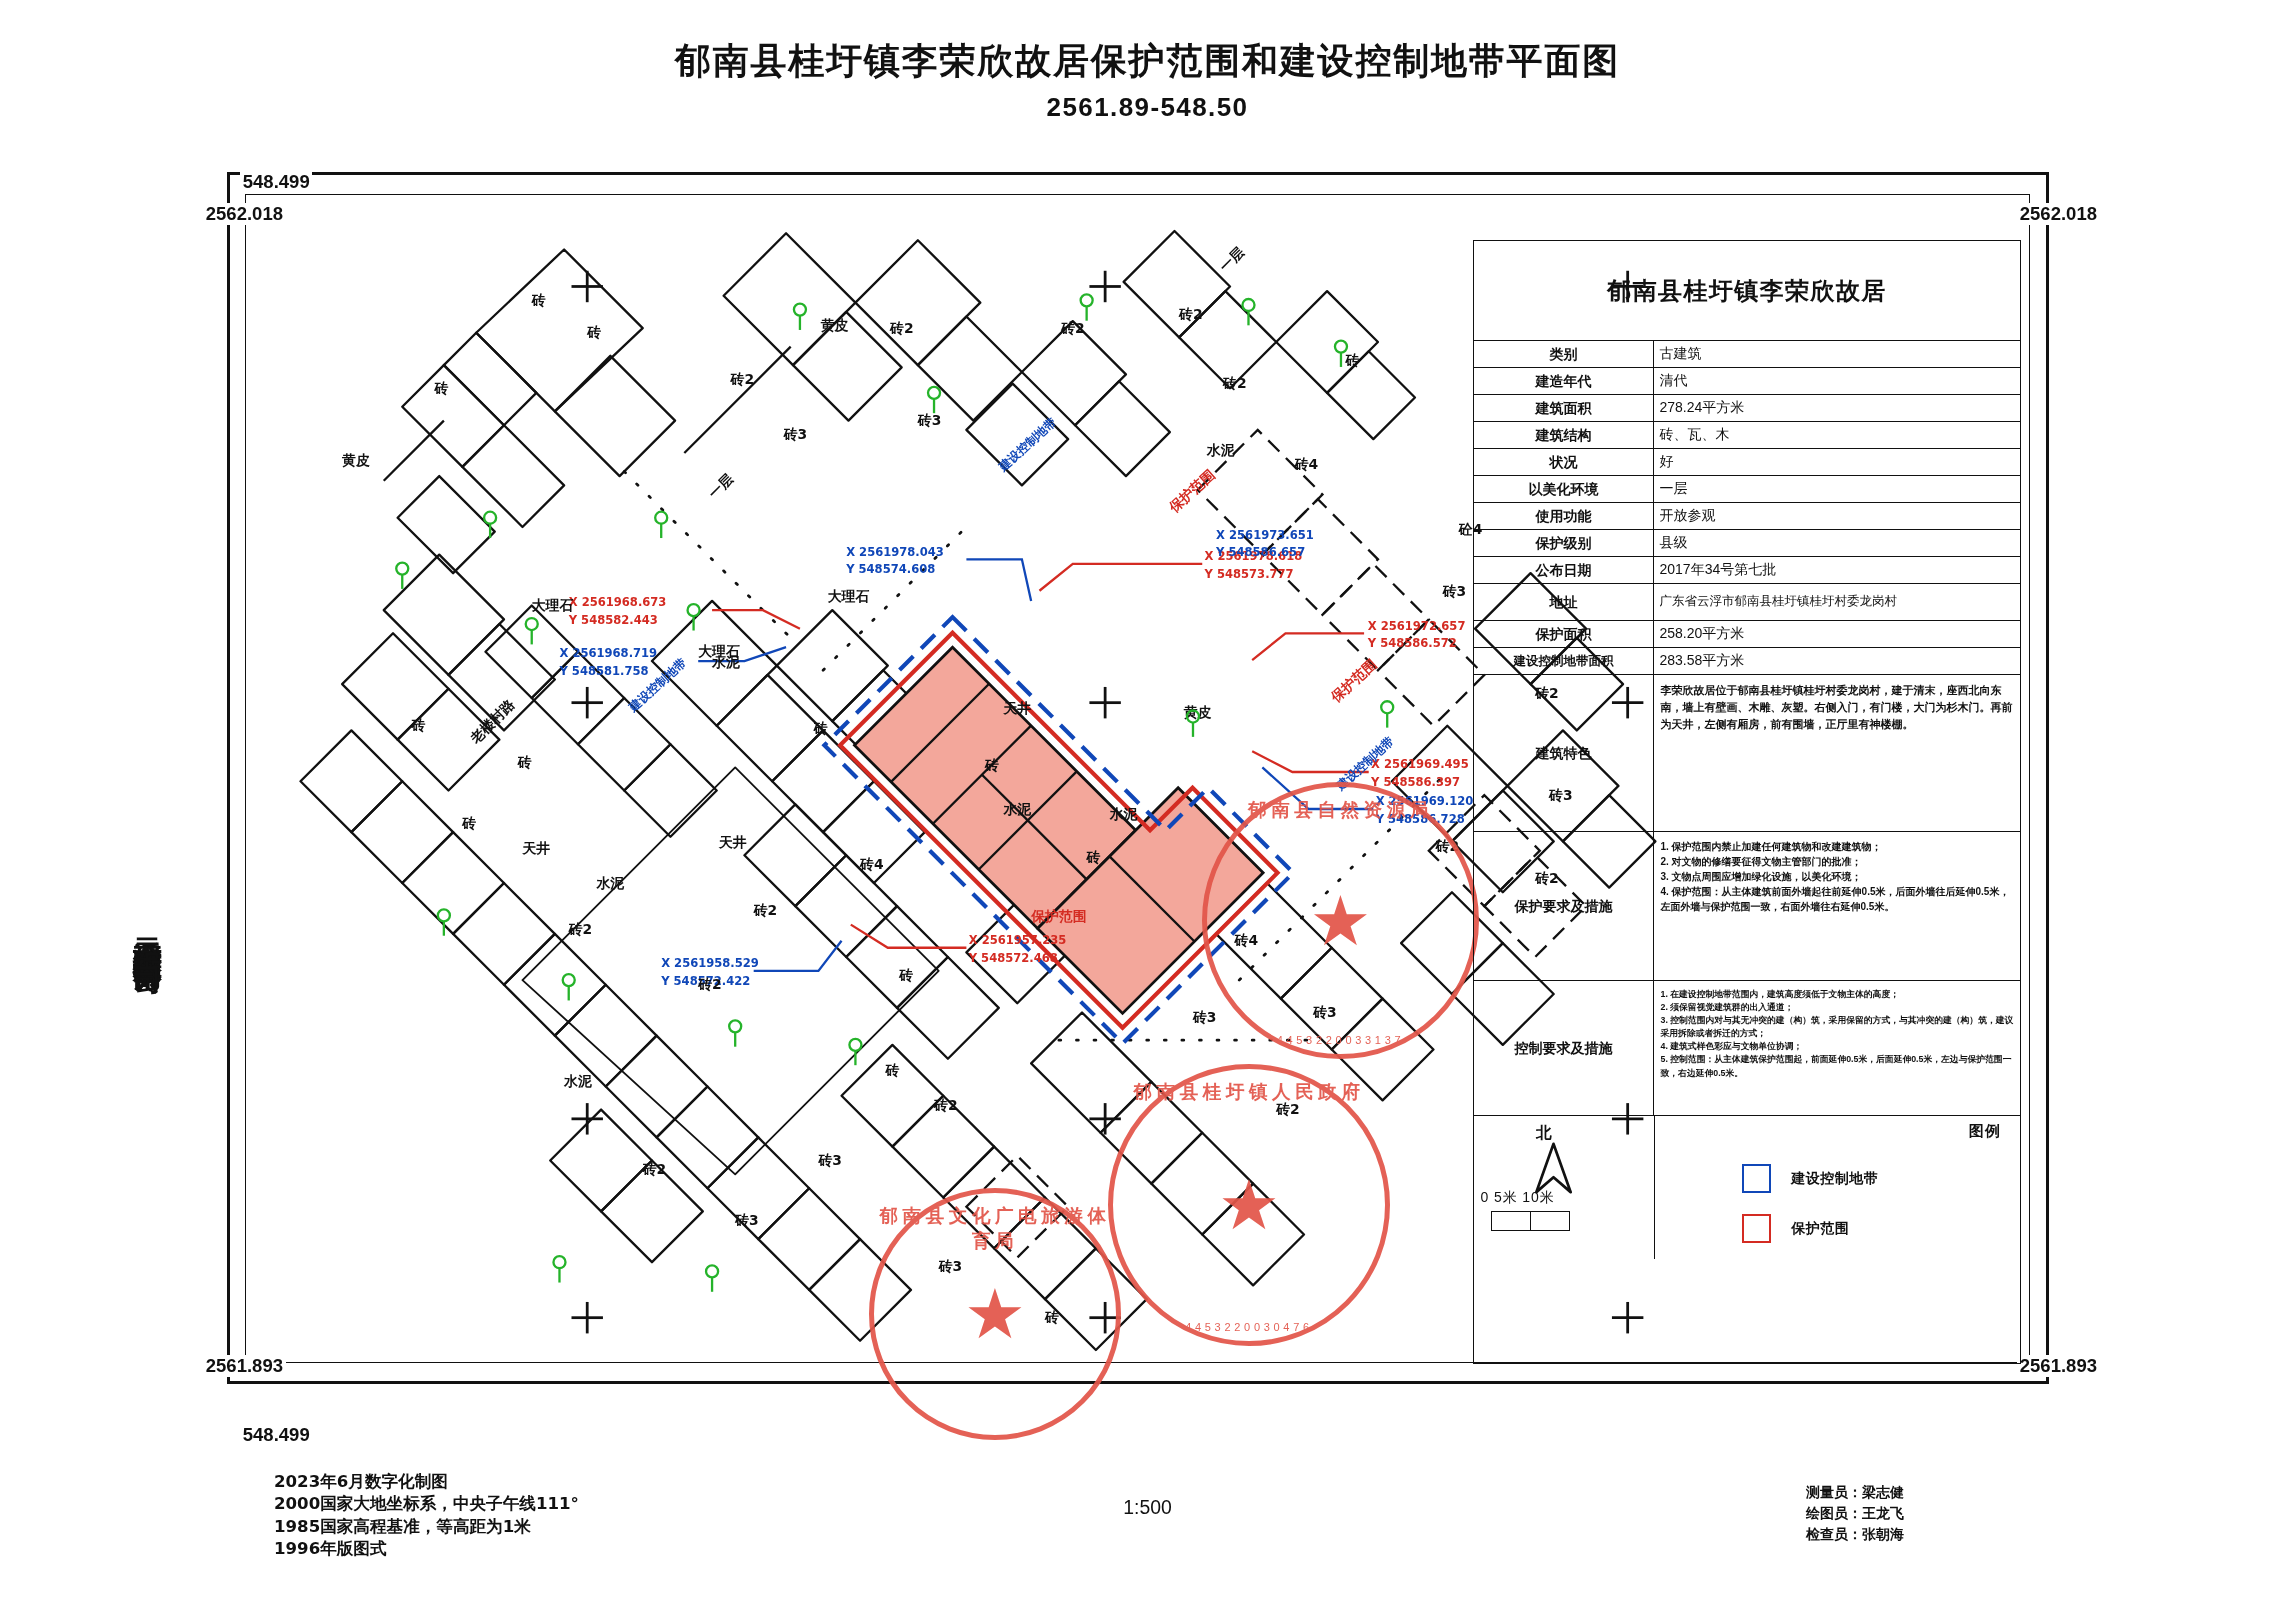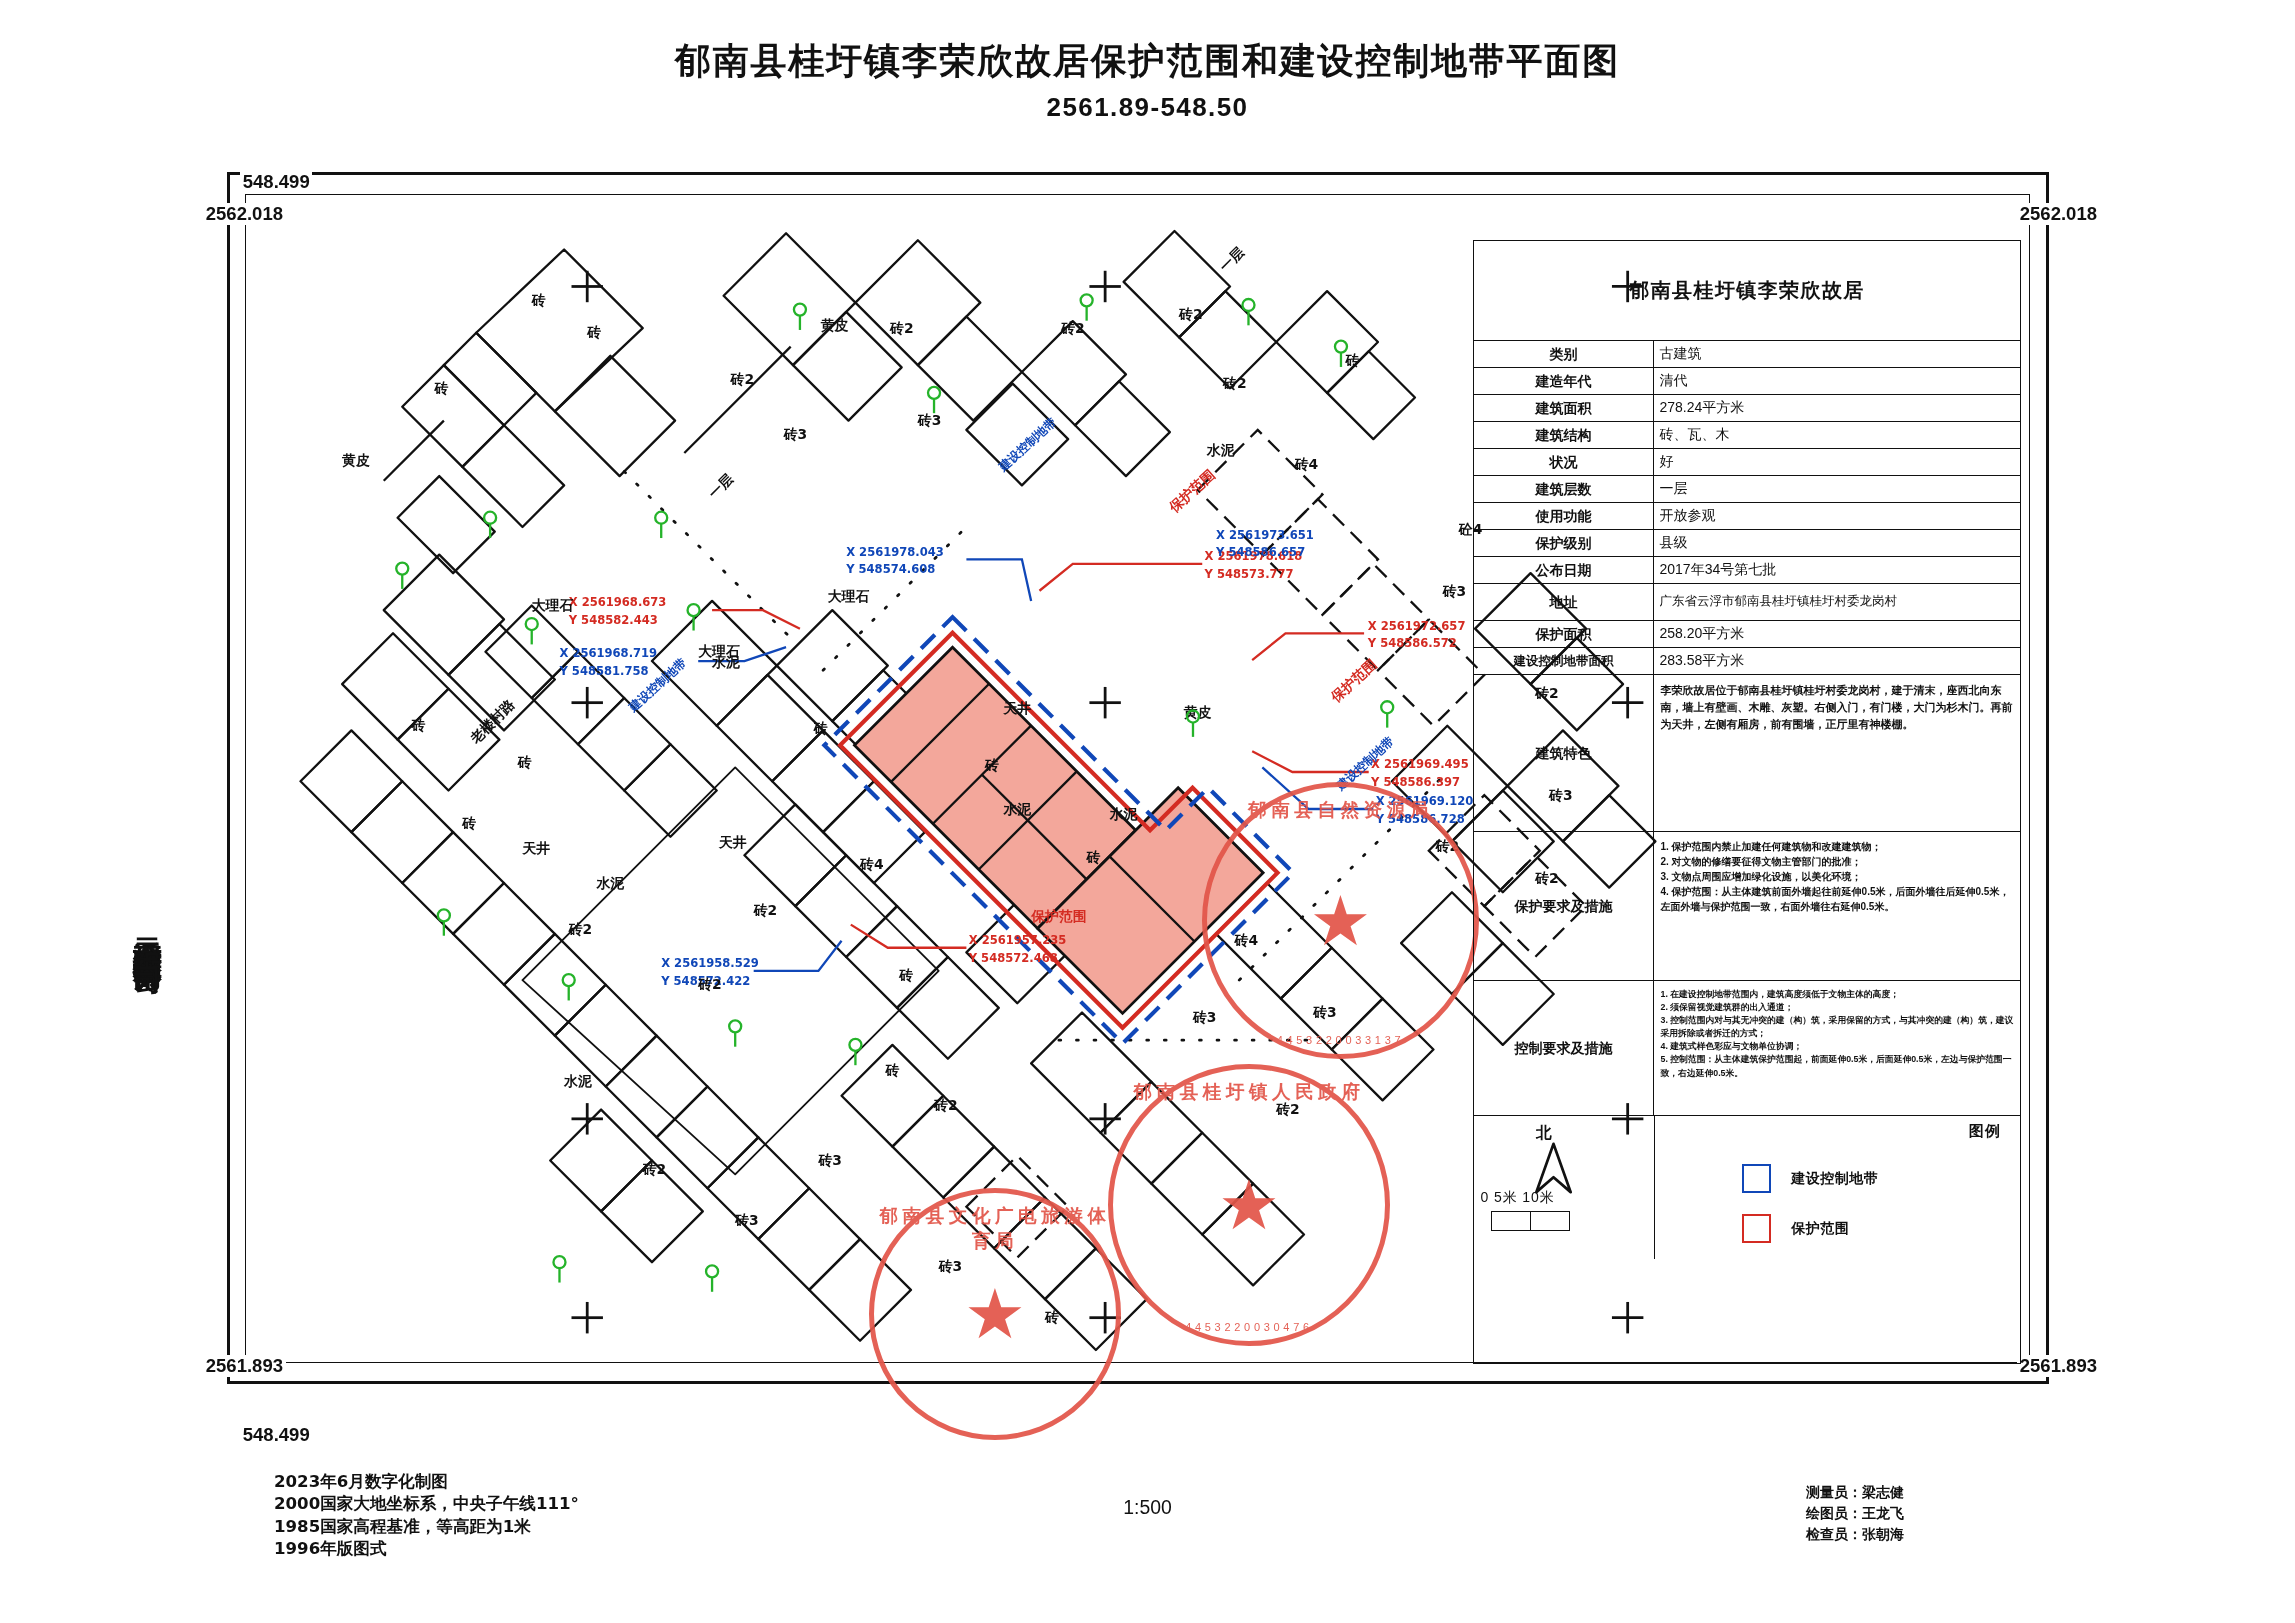--- a/index.html
+++ b/index.html
@@ -29,21 +29,21 @@
   
   #company-vertical{position:absolute;left:119px;top:916px;width:44px;
       writing-mode:vertical-rl;text-orientation:upright;
       font-size:29px;font-weight:bold;letter-spacing:1.8px;line-height:1.05;
       font-family:"DejaVu Sans",sans-serif;}
 
   
   #info-table{position:absolute;left:1473px;top:240px;width:548px;height:1124px;
       border:1.4px solid #111;box-sizing:border-box;background:rgba(255,255,255,0.0);}
   #info-head{height:99px;display:flex;align-items:center;justify-content:center;
-      border-bottom:1.4px solid #111;font-size:20px;font-weight:bold;letter-spacing:1.4px;
+      border-bottom:1.4px solid #111;font-size:24px;font-weight:bold;letter-spacing:1.4px;
       font-family:Liberation Mono, monospace;}
   .trow{display:flex;border-bottom:0.9px solid #111;}
   .trow:last-child{border-bottom:none;}
   .tlab{width:180px;min-width:180px;border-right:0.9px solid #111;
       display:flex;align-items:center;justify-content:center;text-align:center;
       font-size:14px;font-weight:600;padding:2.8px 1.8px;box-sizing:border-box;line-height:1.2;}
   .tval{flex:1;display:flex;align-items:center;padding:2.8px 5.5px;box-sizing:border-box;
       font-size:14px;line-height:1.25;}
   .tval.multi{display:block;font-size:11px;line-height:1.55;padding:6.5px 6.5px;font-weight:600;}
   .r-short{height:26px;}
@@ -415,21 +415,21 @@
     </div>
   <div class="trow r-short">
       <div class="tlab">建筑结构</div>
       <div class="tval">砖、瓦、木</div>
     </div>
   <div class="trow r-short">
       <div class="tlab">状况</div>
       <div class="tval">好</div>
     </div>
   <div class="trow r-short">
-      <div class="tlab">建筑层数</div>
+      <div class="tlab">以美化环境</div>
       <div class="tval">一层</div>
     </div>
   <div class="trow r-short">
       <div class="tlab">使用功能</div>
       <div class="tval">开放参观</div>
     </div>
   <div class="trow r-short">
       <div class="tlab">保护级别</div>
       <div class="tval">县级</div>
     </div>

